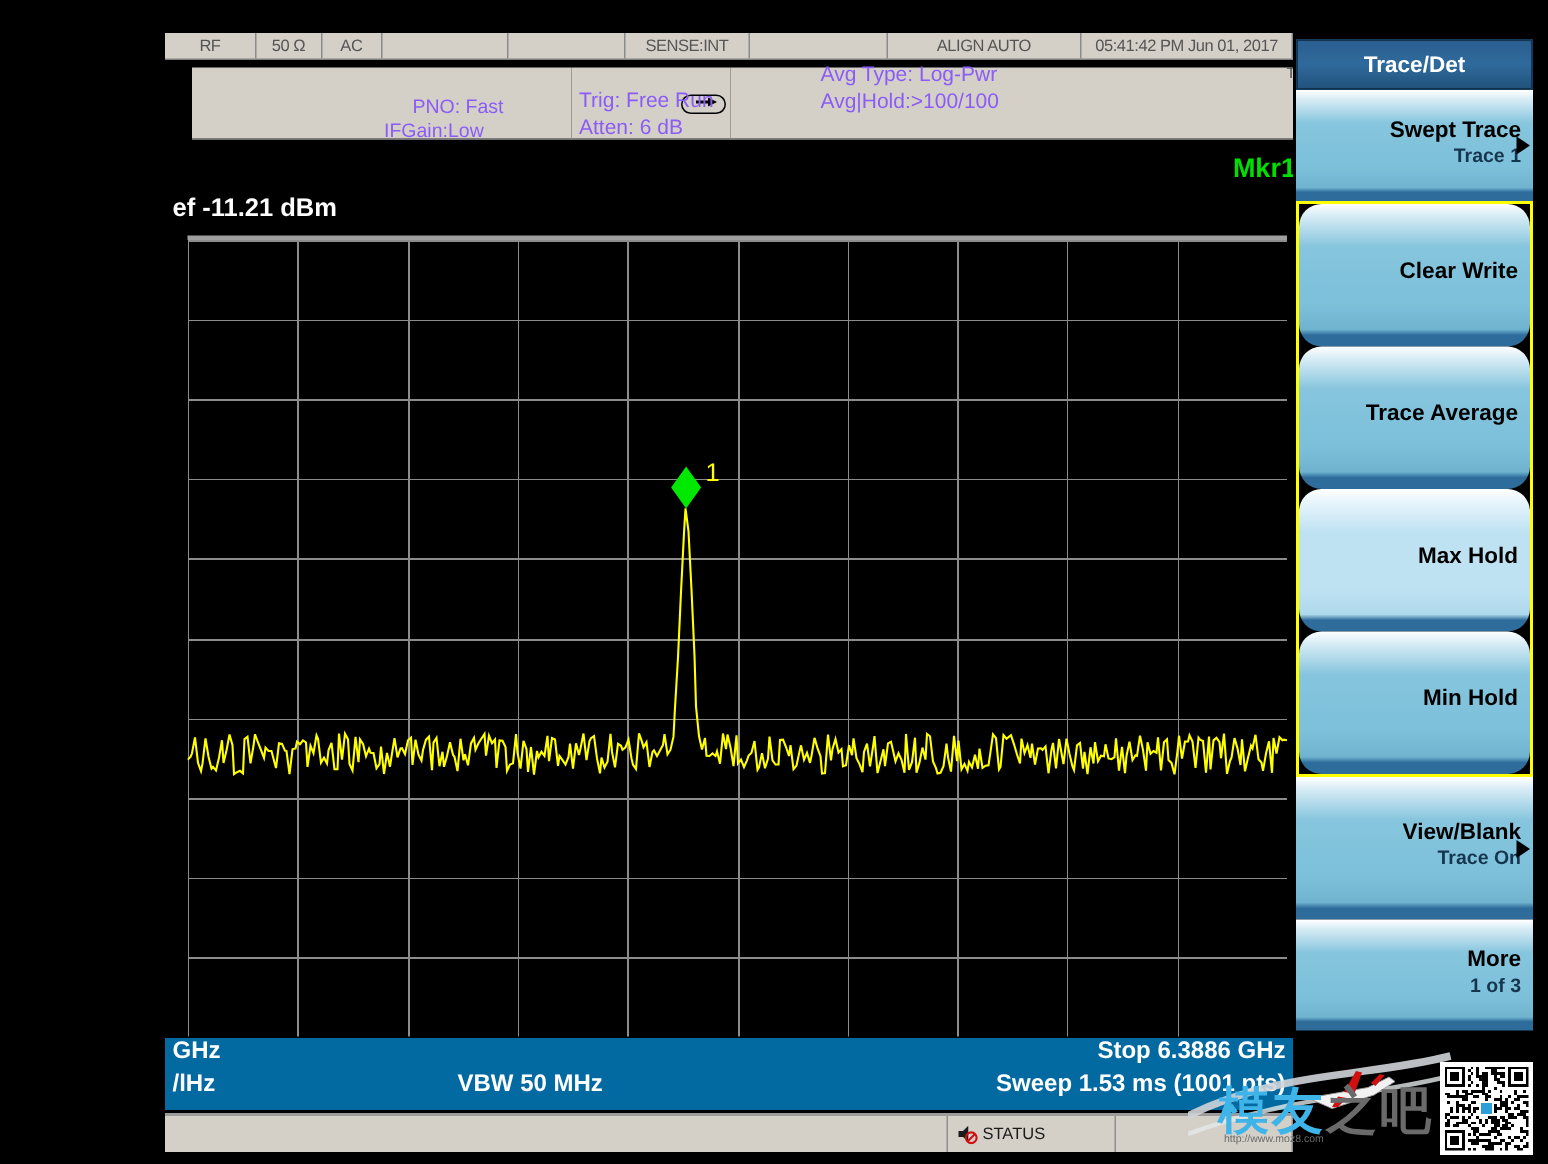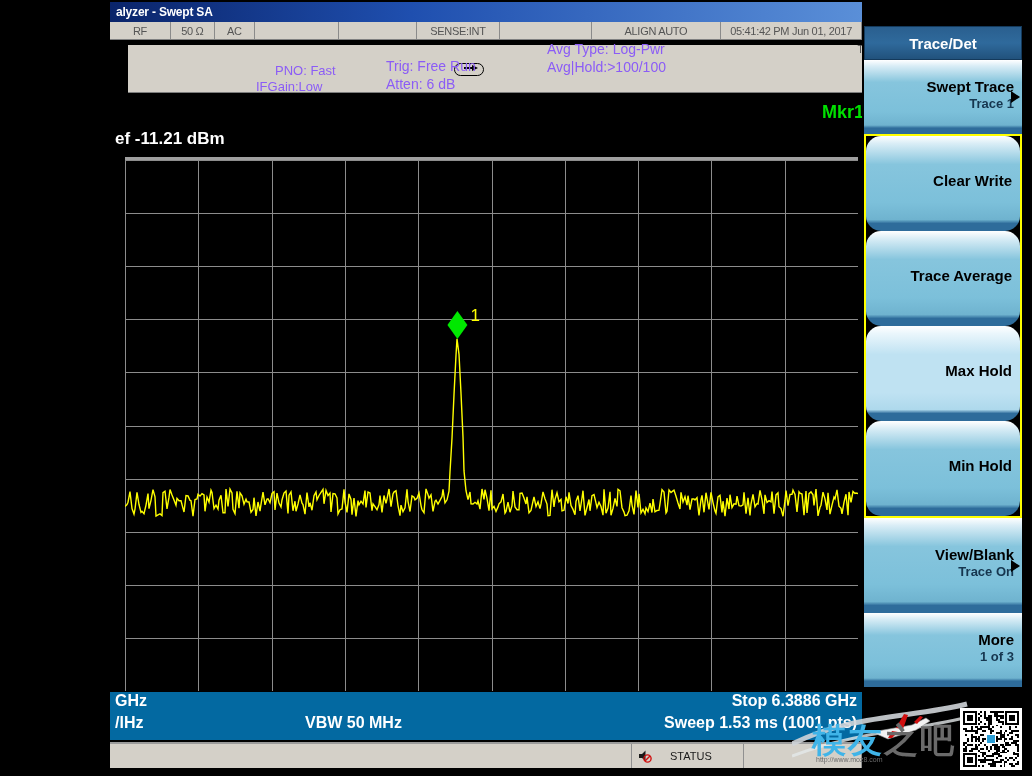--- a/index.html
+++ b/index.html
@@ -112,21 +112,21 @@
   .bottomann { position: absolute; left: 0; top: 692px; width: 752px; height: 48px; background: #0369a1; }
   .ba { position: absolute; color: #fff; font-size: 16px; font-weight: bold; white-space: nowrap; }
 
   
   .sysbar {
     position: absolute; left: 0; top: 742px; width: 752px; height: 26px;
     background: #d4d0c8; border-top: 2px solid #9b9b9b;
     display: flex; align-items: stretch;
   }
   .sysbar .sb-cell { border-right: 1px solid #909090; display: flex; align-items: center; }
-  .sb-status { padding: 0 6px; font-size: 11px; color: #1a1a1a; display: flex; align-items: center; gap: 18px; }
+  .sb-status { padding: 0 6px; font-size: 11px; color: #1a1a1a; display: flex; align-items: center; gap: 3px; }
 
   .spk { width: 14px; height: 14px; position: relative; display: inline-block; }
 
   
   .softpanel {
     position: absolute; left: 862px; top: 0; width: 170px; height: 776px;
     background: #000;
   }
   .sp-inner { position: absolute; left: 0; top: 26px; width: 162px; }
 
@@ -175,23 +175,20 @@
   .wm-swoosh { position: absolute; left: 0; top: 0; }
   .qr { position: absolute; left: 168px; top: 8px; width: 62px; height: 62px; background: #fff; padding: 3px; }
 </style>
 </head>
 <body>
 
 <div id="app">
 
   <div class="instrument">
 
-    <div class="titlebar">
-      <span>alyzer - Swept SA</span>
-    </div>
 
     <div class="statusrow" id="statusrow">
         <div class="cell" style="width: 64px;">RF</div>
         <div class="cell" style="width: 46px;">50 Ω</div>
         <div class="cell" style="width: 42px;">AC</div>
         <div class="cell" style="width: 88px;"></div>
         <div class="cell" style="width: 82px;"></div>
         <div class="cell" style="width: 88px;">SENSE:INT</div>
         <div class="cell" style="width: 96px;"></div>
         <div class="cell" style="width: 136px;">ALIGN AUTO</div>

